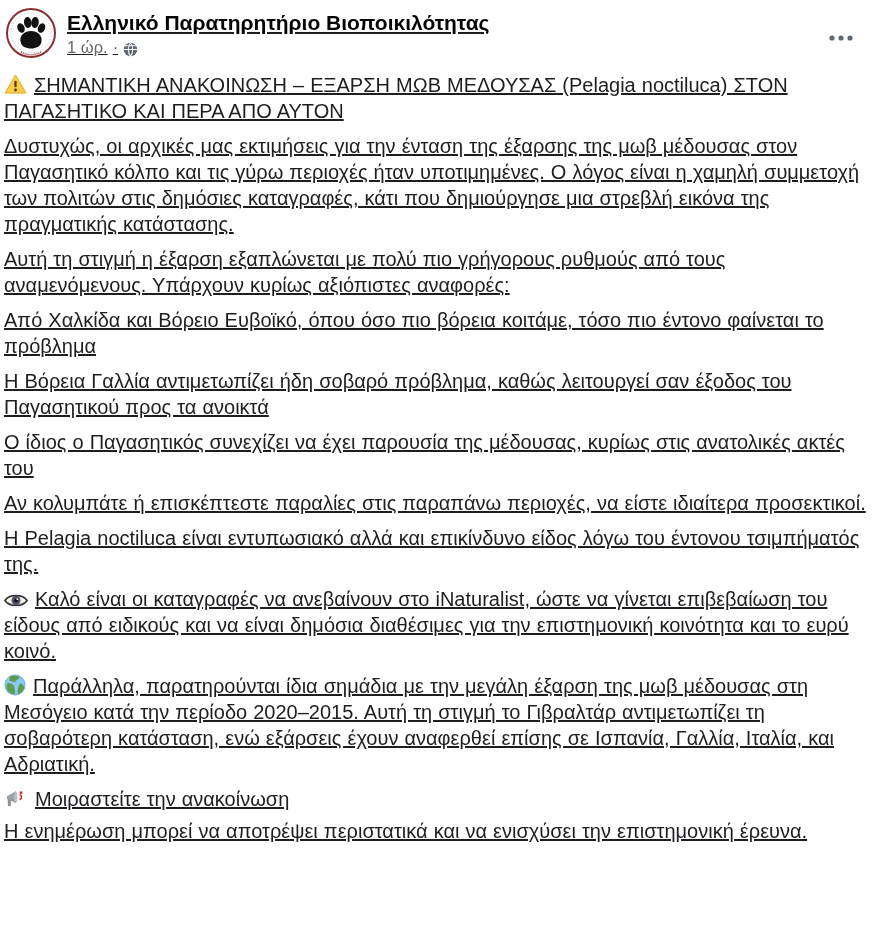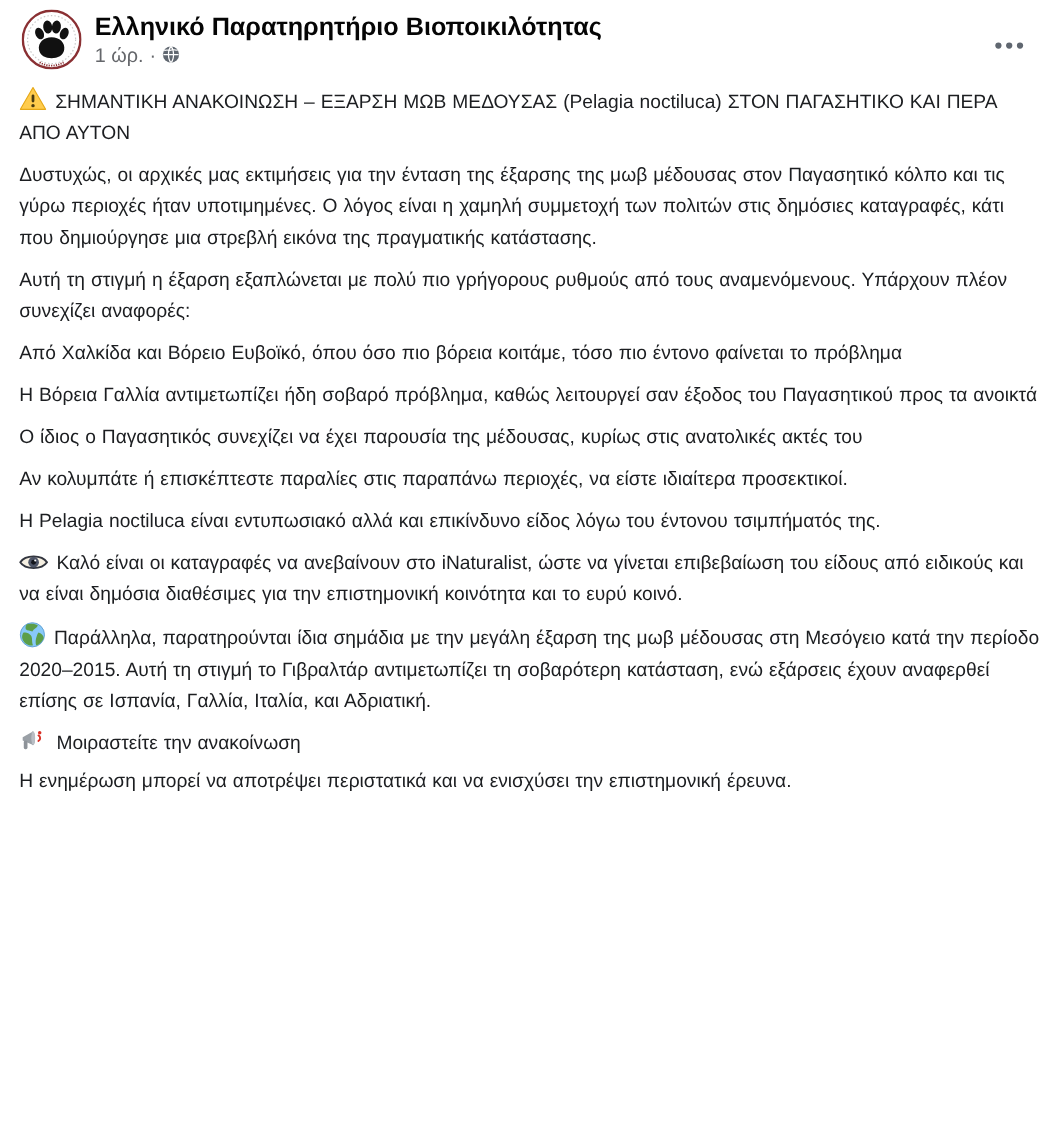--- a/index.html
+++ b/index.html
@@ -2,44 +2,44 @@
 <html><head>
 <meta charset="utf-8">
 <style>
   html,body { margin:0; padding:0; background:#ffffff; }
   body {
     width:880px; height:941px; overflow:hidden;
     font-family:"Liberation Sans","DejaVu Sans",sans-serif;
     color:#1c1e21;
     -webkit-font-smoothing:antialiased;
   }
-  .post { padding:8px 12px 0 16px; }
+  .post { padding:8px 12px 0 4px;text-decoration:underline; }
 
   
   .post-header { display:flex; align-items:center; gap:11px; position:relative; padding:0 0 8px 2px; }
   .avatar {
     width:50px; height:50px; border-radius:50%; flex:0 0 auto;
     cursor:pointer; display:block;
   }
   .header-text { display:flex; flex-direction:column; justify-content:center; }
   .page-name {
     font-size:21px; font-weight:700; color:#050505; line-height:25px; cursor:pointer;
   }
-  .meta { display:flex; align-items:flex-start; gap:5px; font-size:16.5px; color:#65676b; margin-top:3px; }
+  .meta { display:flex; align-items:flex-end; gap:5px; font-size:16.5px; color:#65676b; margin-top:3px; }
   .meta .sep { color:#65676b; }
   .more-btn {
     position:absolute; top:20px; right:8px;
     background:none; border:none; padding:6px; cursor:pointer; line-height:0;
   }
 
   
   .post-body { padding:6px 2px 0 0; }
   .post-body p {
     margin:0 0 9px 0;
-    font-size:16px; line-height:26px; color:#1c1e21;
+    font-size:20px; line-height:26px; color:#1c1e21;
     word-spacing:0.5px;
   }
   .post-body p.tight { margin-bottom:6px; }
   .emoji {
     display:inline-block; vertical-align:-3px; margin-right:7px; line-height:0;
   }
 </style>
 </head>
 <body>
 
@@ -95,21 +95,21 @@
           <circle cx="12" cy="16.8" r="1.5" fill="#4a3b10"></circle>
         </svg>
       </span><span>ΣΗΜΑΝΤΙΚΗ ΑΝΑΚΟΙΝΩΣΗ – ΕΞΑΡΣΗ ΜΩΒ ΜΕΔΟΥΣΑΣ (Pelagia noctiluca) ΣΤΟΝ ΠΑΓΑΣΗΤΙΚΟ ΚΑΙ ΠΕΡΑ ΑΠΟ ΑΥΤΟΝ</span>
     </p>
 
     <p>
       <span>Δυστυχώς, οι αρχικές μας εκτιμήσεις για την ένταση της έξαρσης της μωβ μέδουσας στον Παγασητικό κόλπο και τις γύρω περιοχές ήταν υποτιμημένες. Ο λόγος είναι η χαμηλή συμμετοχή των πολιτών στις δημόσιες καταγραφές, κάτι που δημιούργησε μια στρεβλή εικόνα της πραγματικής κατάστασης.</span>
     </p>
 
     <p>
-      <span>Αυτή τη στιγμή η έξαρση εξαπλώνεται με πολύ πιο γρήγορους ρυθμούς από τους αναμενόμενους. Υπάρχουν πλέον συνεχίζει αναφορές:</span>
+      <span>Αυτή τη στιγμή η έξαρση εξαπλώνεται με πολύ πιο γρήγορους ρυθμούς από τους αναμενόμενους. Υπάρχουν κυρίως αξιόπιστες αναφορές:</span>
     </p>
 
     <p>
       <span>Από Χαλκίδα και Βόρειο Ευβοϊκό, όπου όσο πιο βόρεια κοιτάμε, τόσο πιο έντονο φαίνεται το πρόβλημα</span>
     </p>
 
     <p>
       <span>Η Βόρεια Γαλλία αντιμετωπίζει ήδη σοβαρό πρόβλημα, καθώς λειτουργεί σαν έξοδος του Παγασητικού προς τα ανοικτά</span>
     </p>
 

